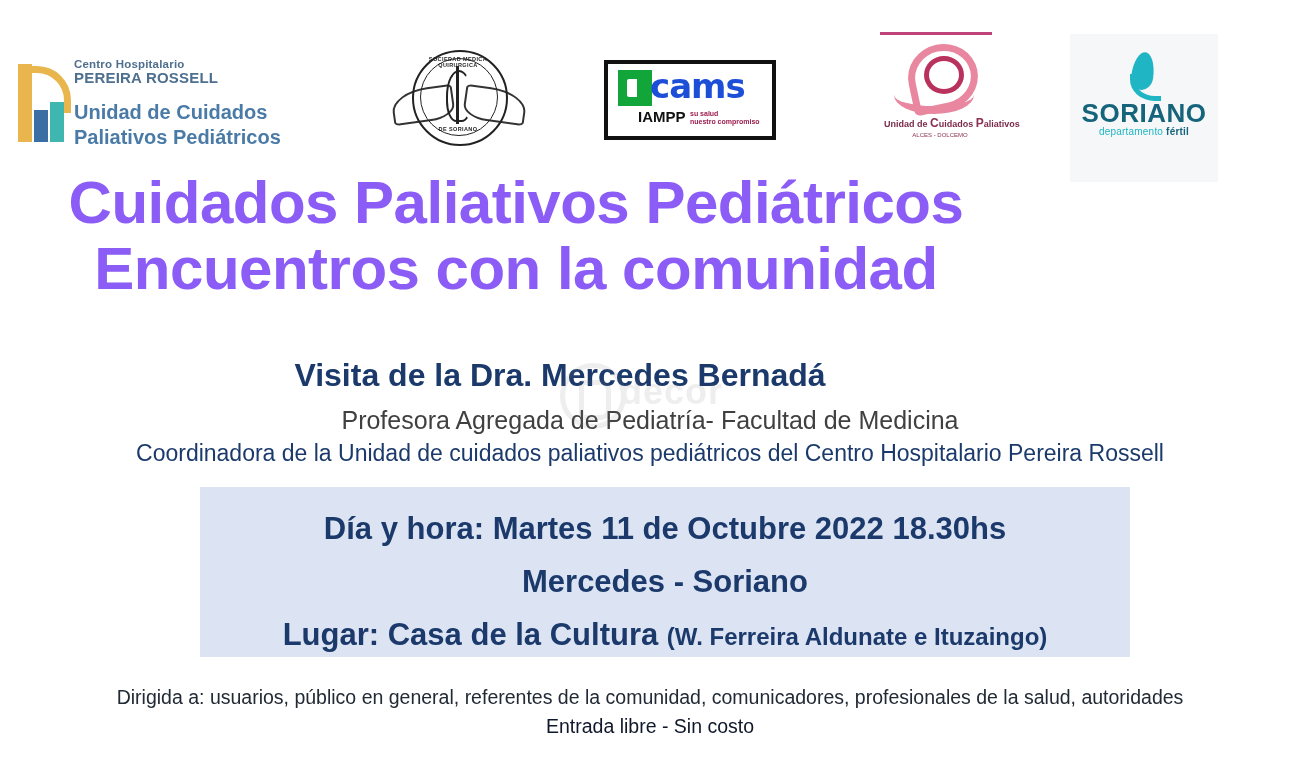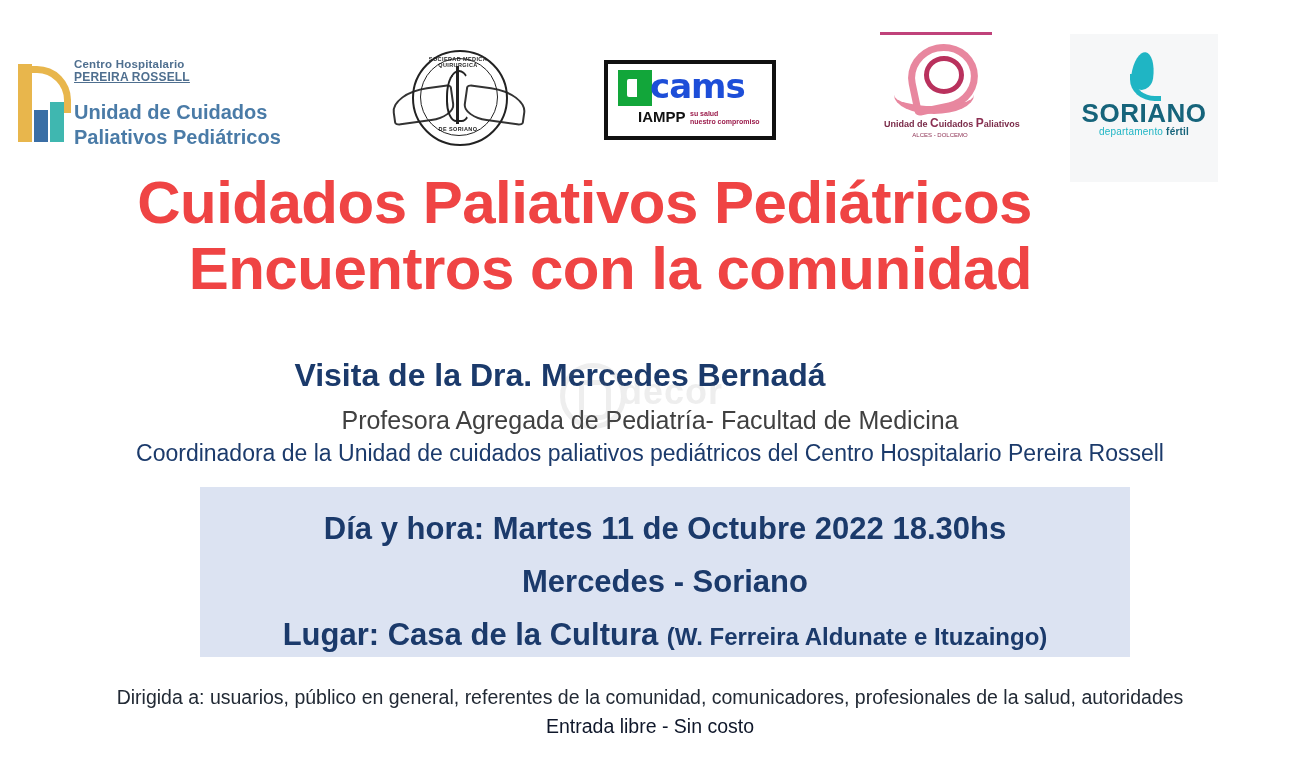--- a/index.html
+++ b/index.html
@@ -56,23 +56,22 @@
     border: 7px solid #e8b64c;
     border-left: none; border-bottom: none;
     border-radius: 0 34px 0 0;
   }
   .logo-pereira .txt { position: absolute; left: 56px; top: 0; }
   .logo-pereira .l1 {
     font-size: 11.5px; color: #4f6f8f; font-weight: bold; letter-spacing: .2px;
     line-height: 13px;
   }
   .logo-pereira .l2 {
-    font-size: 12px; color: #4f6f8f; font-weight: bold; letter-spacing: .2px;
+    font-size: 15px; color: #4f6f8f; font-weight: bold; letter-spacing: .2px;
     line-height: 13px;
-    text-decoration: underline;
   }
   .logo-pereira .l3 {
     font-size: 20px; color: #4a7ba7; font-weight: bold; line-height: 25px;
     margin-top: 16px;
   }
   .logo-pereira .l4 {
     font-size: 20px; color: #4a7ba7; font-weight: bold; line-height: 25px;
   }
 
   
@@ -196,22 +195,22 @@
   .logo-soriano .dept {
     position: absolute; left: 0; top: 92px; width: 148px; text-align: center;
     font-size: 10px; color: #1fb5c4; letter-spacing: .2px;
   }
   .logo-soriano .dept b { color: #16647b; }
 
   
   .title-main {
     position: absolute;
     top: 170px; left: 0; width: 1032px;
-    text-align: right;
-    color: #ef4444;
+    text-align: center;
+    color: #8b5cf6;
     font-weight: bold;
     font-size: 60px;
     line-height: 66px;
     letter-spacing: -.5px;
   }
   .title-main .line2 { display: block; }
 
   .speaker {
     position: absolute;
     top: 355px; left: 0; width: 1120px;

